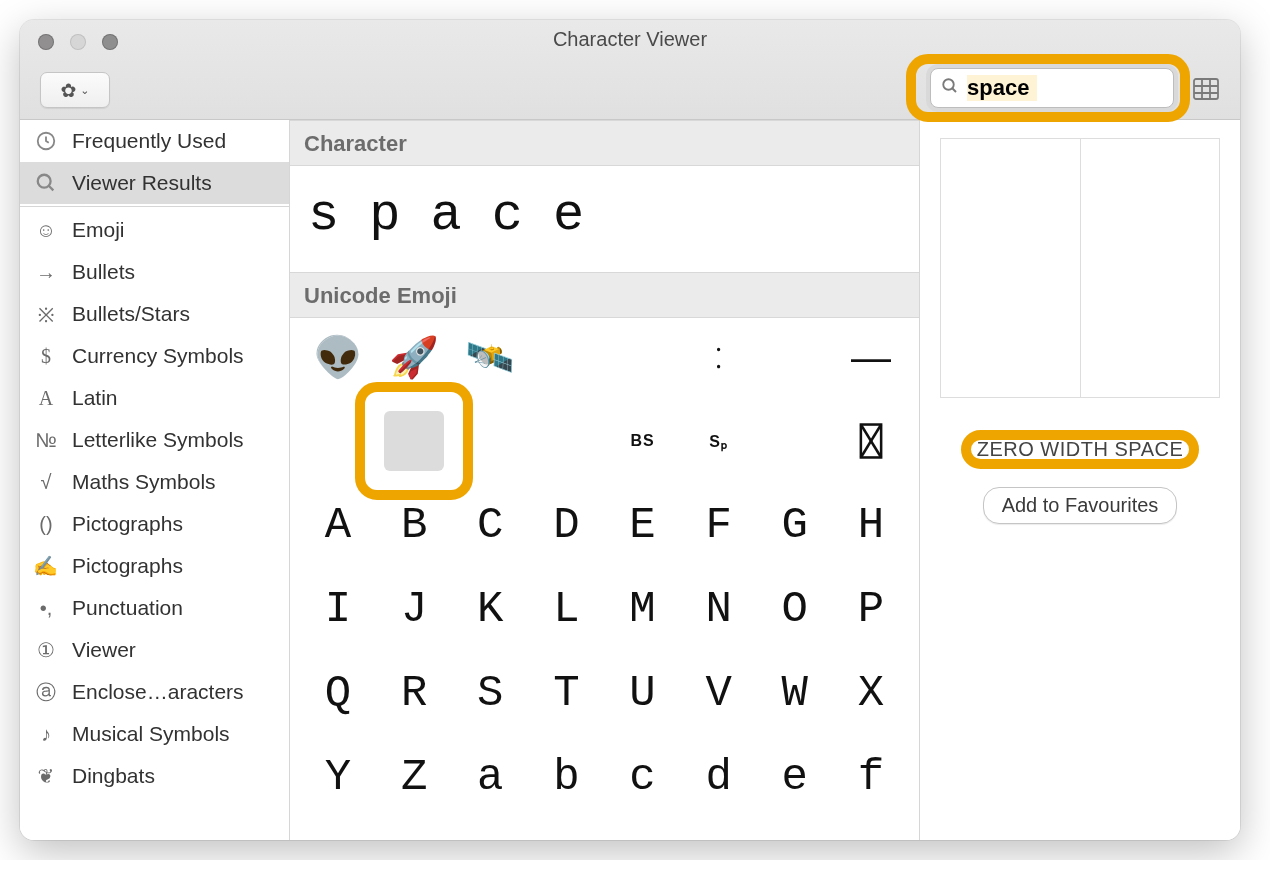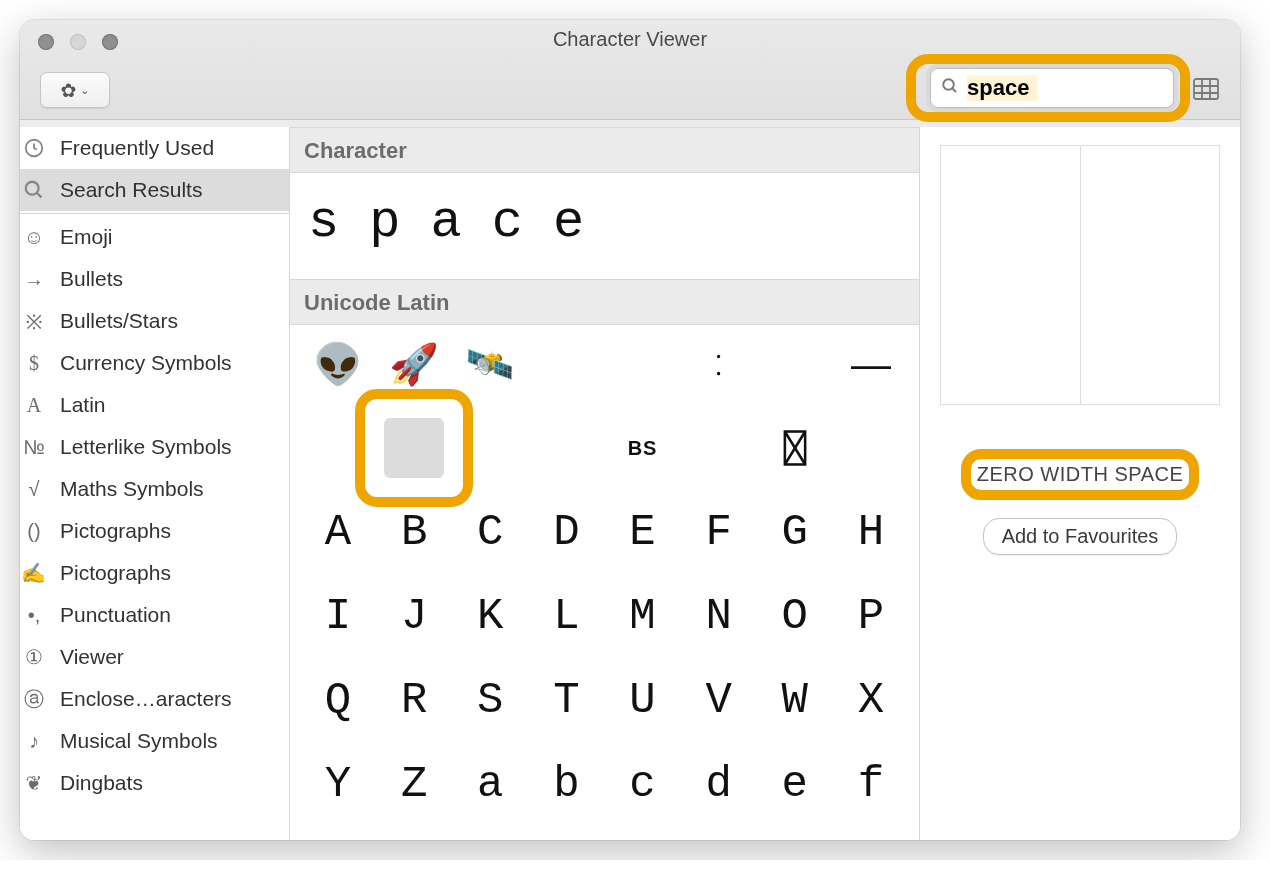--- a/index.html
+++ b/index.html
@@ -11,21 +11,20 @@
   .window {
     width: 1220px;
     height: 820px;
     border-radius: 14px;
     background: #ececec;
     box-shadow: 0 12px 40px rgba(0,0,0,0.25), 0 0 0 1px rgba(0,0,0,0.08);
     overflow: hidden;
     display: flex;
     flex-direction: column;
     position: relative;
-    gap: 7px;
   }
   
   .titlebar {
     height: 100px;
     background: linear-gradient(#e9e9e9,#e0e0e0);
     border-bottom: 1px solid #c8c8c8;
     position: relative;
     flex-shrink: 0;
   }
   .traffic-lights {
@@ -105,21 +104,21 @@
   .sidebar {
     width: 270px;
     background:#fff;
     border-right:1px solid #d6d6d6;
     overflow-y:auto;
     flex-shrink:0;
   }
   .side-item {
     display:flex; align-items:center;
     height:42px;
-    padding: 0 0;
+    padding: 0 12px;
     font-size:21px;
     color:#323232;
     gap:12px;
     cursor:default;
   }
   .side-item.sel { background:#dcdcdc; }
   .side-sep { height:1px; background:#d6d6d6; margin:2px 0; }
   .side-icon {
     width:28px; display:inline-flex;justify-content:center;
     color:#6b6b6b; font-size:20px;
@@ -153,21 +152,21 @@
     font-family: "Courier New", ui-monospace, monospace;
     font-size:44px;
     color:#111;
     text-align:center;
   }
   .cell {
     height:62px;
     display:flex;align-items:center;justify-content:center;
     position:relative;
   }
-  .cell.small { font-size:20px; font-family:-apple-system,Arial; font-weight:700; letter-spacing:1px;}
+  .cell.small { font-size:16px; font-family:-apple-system,Arial; font-weight:700; letter-spacing:1px;}
   .cell.box svg { width:26px; height:38px; }
   .cell.sel-inner .inner {
     width:60px;height:60px;background:#dcdcdc;border-radius:6px;
   }
   .cell.sel-ring::after{
     content:"";
     position:absolute;
     width:98px;height:98px;
     border:10px solid #eea500;
     border-radius:22px;
@@ -183,23 +182,23 @@
     align-items:center;
     flex-shrink:0;
   }
   .preview {
     margin-top:18px;
     width:280px; height:260px;
     position:relative;
   }
   .preview .cross-v { position:absolute; left:50%; top:0; bottom:0; width:1px; background:#ddd;}
   .name-wrap{
-    margin-top:44px;
+    margin-top:32px;
     position:relative;
-    padding:14px 16px;
+    padding:8px 16px;
   }
   .name-wrap .ring{
     position:absolute; inset:0;
     border:10px solid #eea500;
     border-radius:20px;
   }
   .name-txt{
     font-size:20px; color:#444; letter-spacing:0.5px;
     position:relative;
   }
@@ -268,21 +267,21 @@
         </span>
         <span>Frequently Used</span>
       </div>
       <div class="side-item sel">
         <span class="side-icon">
           <svg width="22" height="22" viewBox="0 0 24 24" fill="none" stroke="#888" stroke-width="2.5">
               <circle cx="10" cy="10" r="7"></circle>
               <line x1="20" y1="20" x2="15" y2="15"></line>
             </svg>
         </span>
-        <span>Search Results</span>
+        <span>Viewer Results</span>
       </div>
       <div class="side-sep"></div>
 
       <div class="side-item">
           <span class="side-icon">☺</span>
           <span>Emoji</span>
         </div>
       <div class="side-item">
           <span class="side-icon">→</span>
           <span>Bullets</span>
@@ -340,41 +339,42 @@
     <div class="main">
       <div class="section-head">Character</div>
       <div class="char-row">
         <span class="cell">s</span>
         <span class="cell">p</span>
         <span class="cell">a</span>
         <span class="cell">c</span>
         <span class="cell">e</span>
       </div>
 
-      <div class="section-head">Unicode Latin</div>
+      <div class="section-head">Unicode Emoji</div>
 
       <div class="grid emoji-row">
         <div class="cell">👽</div>
         <div class="cell">🚀</div>
         <div class="cell">🛰️</div>
         <div class="cell"></div>
         <div class="cell"></div>
         <div class="cell" style="font-size:28px">⁚</div>
         <div class="cell"></div>
         <div class="cell dash">—</div>
       </div>
 
       <div class="grid">
         <div class="cell"></div>
         <div class="cell sel-inner sel-ring">
             <div class="inner"></div>
           </div>
         <div class="cell"></div>
         <div class="cell"></div>
         <div class="cell small">BS</div>
+        <div class="cell small">Sₚ</div>
         <div class="cell"></div>
         <div class="cell box">
           <svg viewBox="0 0 20 30" fill="none" stroke="#111" stroke-width="2">
               <rect x="2" y="2" width="16" height="26"></rect>
               <line x1="2" y1="2" x2="18" y2="28"></line>
               <line x1="18" y1="2" x2="2" y2="28"></line>
             </svg>
         </div>
       </div>
 

